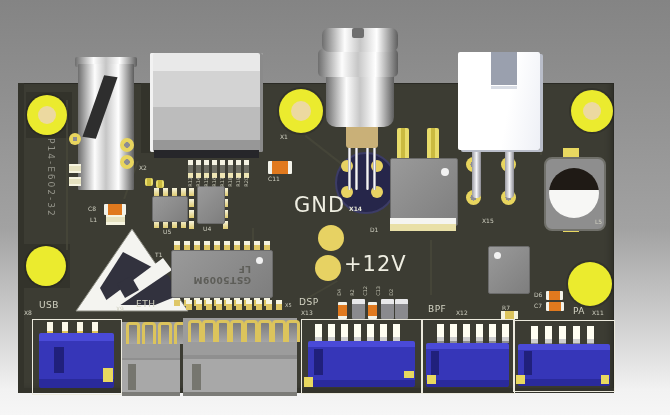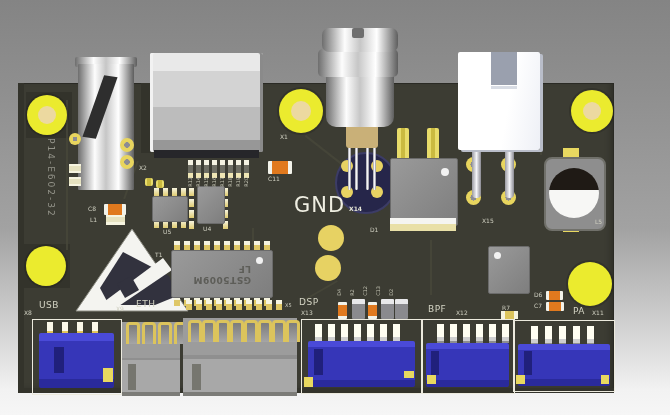--- a/index.html
+++ b/index.html
@@ -219,20 +219,21 @@
       <div>GST5009M</div>
       <div>LF</div>
     </div>
   </div>
   <div class="abs dot" style="left:256px;top:257px;width:7px;height:7px;"></div>
 
   <div class="abs gndpad" style="left:318px;top:225px;width:26px;height:26px;"></div>
   <div class="abs gndpad" style="left:315px;top:255px;width:26px;height:26px;"></div>
   <div class="abs silklg" style="left:294px;top:195px;">GND</div>
   <div class="abs silk" style="left:349px;top:206px;font-weight:bold;color:#e6e6d6;">X14</div>
+  <div class="abs silklg" style="left:344px;top:254px;">+12V</div>
 
   <div class="abs silk" style="left:280px;top:134px;">X1</div>
   <div class="abs silk" style="left:139px;top:165px;">X2</div>
   <div class="abs silk" style="left:370px;top:227px;">D1</div>
   <div class="abs silk" style="left:482px;top:218px;">X15</div>
   <div class="abs silk" style="left:595px;top:219px;">L5</div>
   <div class="abs silk" style="left:268px;top:176px;">C11</div>
   <div class="abs silk" style="left:88px;top:206px;">C8</div>
   <div class="abs silk" style="left:90px;top:217px;">L1</div>
   <div class="abs silk" style="left:163px;top:229px;">U5</div>

